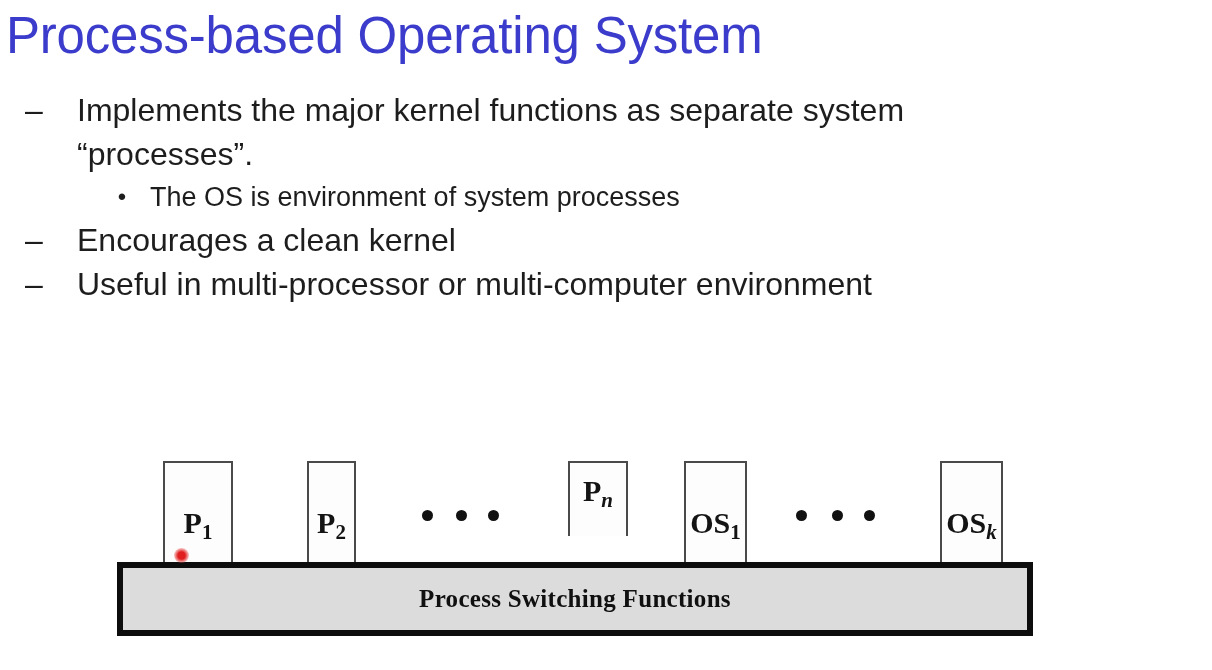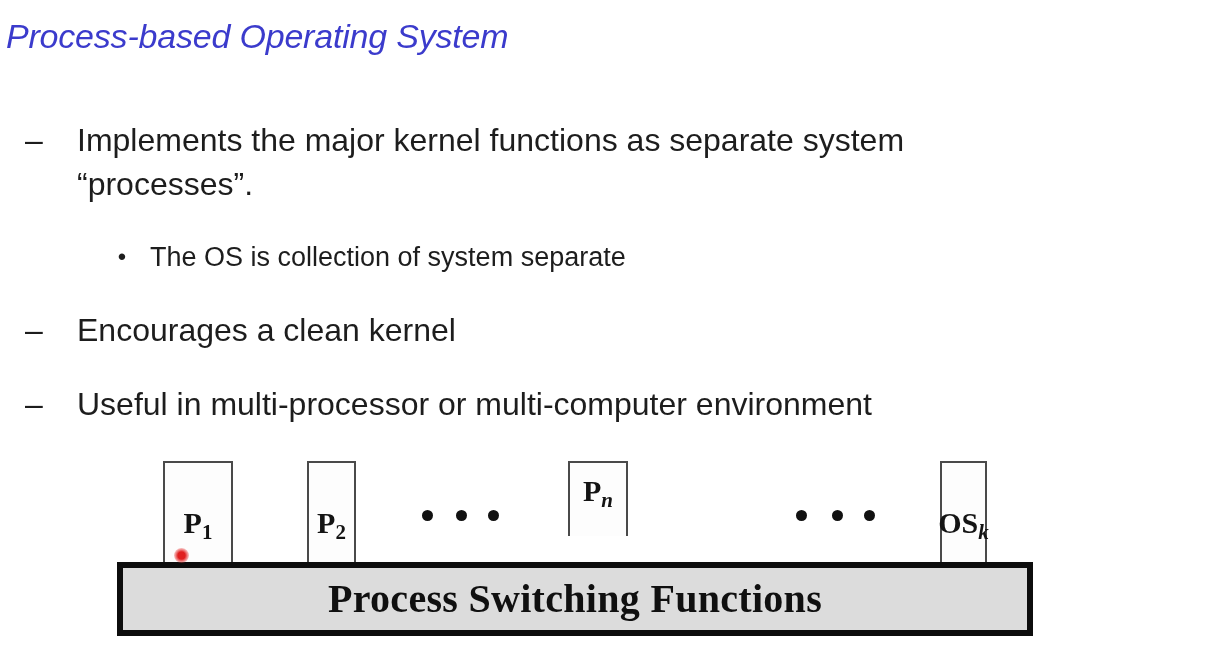--- a/index.html
+++ b/index.html
@@ -16,23 +16,22 @@
     font-family: "Liberation Sans", sans-serif;
     -webkit-font-smoothing: antialiased;
   }
 
   
   #slide-title {
     position: absolute;
     left: 6px;
     top: 12px;
     font-family: "Liberation Sans", sans-serif;
-    font-style: italic;
     font-weight: 400;
-    font-size: 34px;
+    font-size: 51px;
     line-height: 48px;
     letter-spacing: -0.2px;
     color: #3b3bcc;
     white-space: nowrap;
   }
 
   
   #bullets {
     position: absolute;
     left: 0;
@@ -72,21 +71,20 @@
   .bullet-row.level2 > .marker {
     left: 112px;
     top: 0;
     width: 20px;
     font-size: 24px;
     line-height: 42px;
   }
   .bullet-text {
     display: block;
     white-space: pre-wrap;
-    margin-top: 30px;
   }
 
   
   #diagram {
     position: absolute;
     left: 0;
     top: 0;
     width: 1212px;
     height: 670px;
     pointer-events: none;
@@ -147,21 +145,21 @@
     box-sizing: border-box;
     border: 6px solid #0d0d0d;
     background: #dcdcdc;
     display: flex;
     align-items: center;
     justify-content: center;
   }
   #switching-bar-label {
     font-family: "Liberation Serif", serif;
     font-weight: bold;
-    font-size: 40px;
+    font-size: 25px;
     line-height: 34px;
     color: #101010;
     letter-spacing: 0.3px;
     white-space: nowrap;
   }
 
   
   #cursor-marker {
     position: absolute;
     left: 174px;
@@ -181,21 +179,21 @@
 <div id="bullets">
 
   <div class="bullet-row level1">
     <span class="marker">–</span>
     <span class="bullet-text">Implements the major kernel functions as separate system
 “processes”.</span>
   </div>
 
   <div class="bullet-row level2">
     <span class="marker">•</span>
-    <span class="bullet-text">The OS is collection of system separate</span>
+    <span class="bullet-text">The OS is environment of system processes</span>
   </div>
 
   <div class="bullet-row level1">
     <span class="marker">–</span>
     <span class="bullet-text">Encourages a clean kernel</span>
   </div>
 
   <div class="bullet-row level1">
     <span class="marker">–</span>
     <span class="bullet-text">Useful in multi-processor or multi-computer environment</span>
@@ -224,30 +222,35 @@
     <span class="gap" style="width:21px"></span>
     <span class="dot"></span>
   </div>
 
   <div class="proc-box" style="left:568px; top:461px; width:60px; height:75px;">
     <span class="proc-label">
       <span>P</span><sub class="ital">n</sub>
     </span>
   </div>
 
+  <div class="proc-box" style="left:684px; top:461px; width:63px; height:107px;">
+    <span class="proc-label">
+      <span>OS</span><sub>1</sub>
+    </span>
+  </div>
 
   <div class="ellipsis-group" style="left:796px; top:510px;">
     <span class="dot"></span>
     <span class="gap" style="width:25px"></span>
     <span class="dot"></span>
     <span class="gap" style="width:21px"></span>
     <span class="dot"></span>
   </div>
 
-  <div class="proc-box" style="left:940px; top:461px; width:47px; height:107px;">
+  <div class="proc-box" style="left:940px; top:461px; width:63px; height:107px;">
     <span class="proc-label">
       <span>OS</span><sub class="ital">k</sub>
     </span>
   </div>
 
   <div id="switching-bar">
     <span id="switching-bar-label">Process Switching Functions</span>
   </div>
 
 </div>

